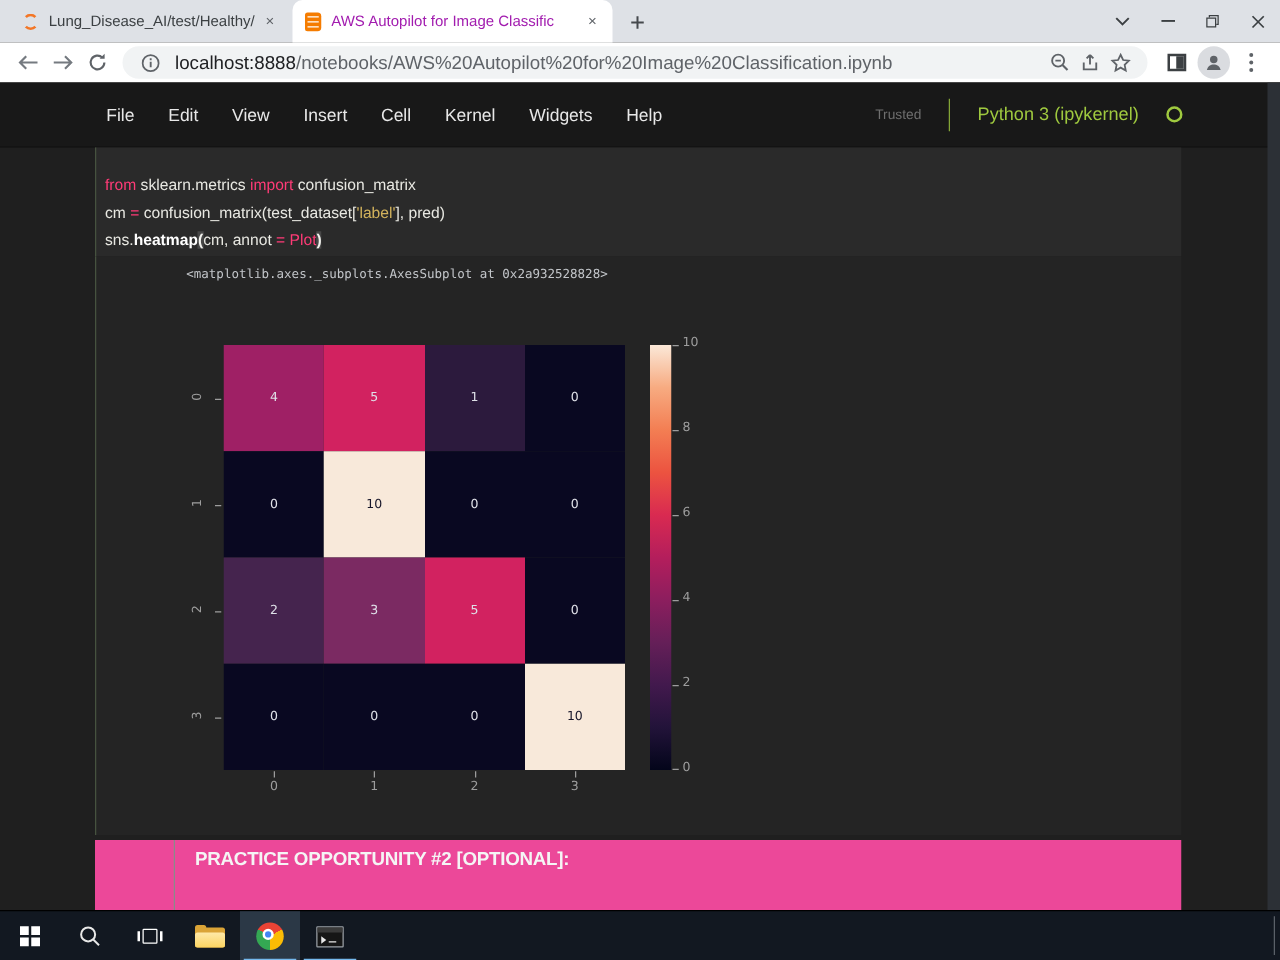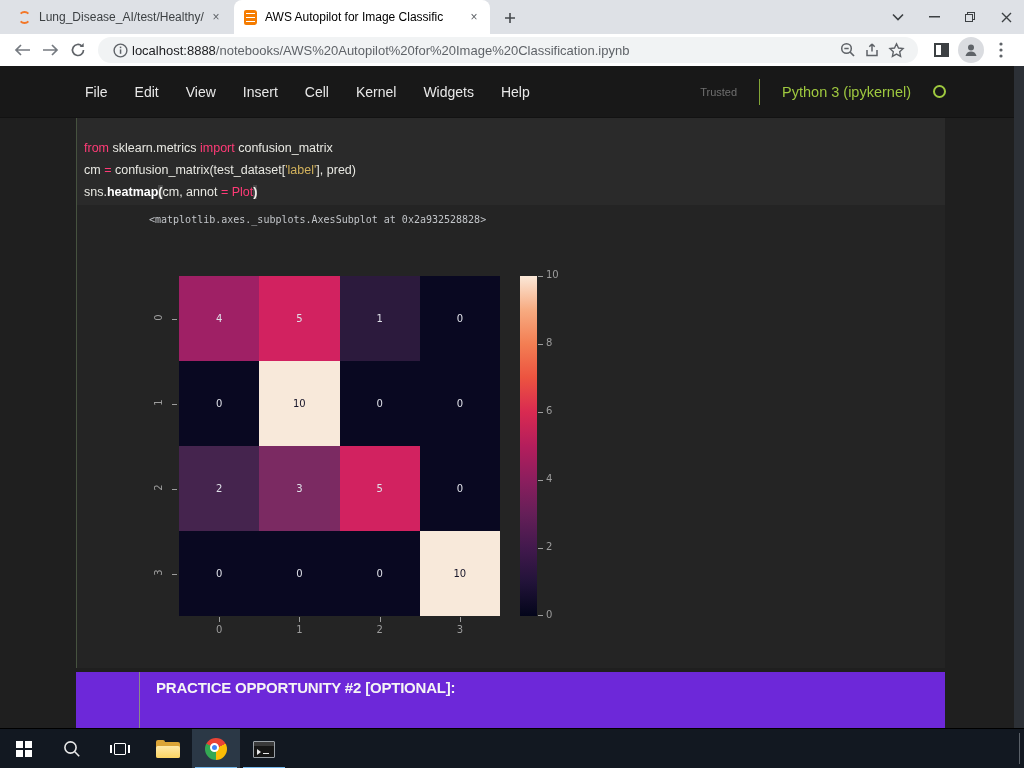--- a/index.html
+++ b/index.html
@@ -5,40 +5,40 @@
   html,body{margin:0;padding:0;background:#000;}
   *{box-sizing:border-box;font-family:"Liberation Sans",sans-serif;}
   .screen{position:relative;width:1024px;height:768px;overflow:hidden;background:#1f1f1f;}
 
   
   .titlebar{position:absolute;top:0;left:0;width:1024px;height:34px;background:#dee1e6;}
   .tab{position:absolute;top:0;height:34px;display:flex;align-items:center;padding:0 8px 0 10px;cursor:default;}
   .tab.inactive{left:8px;width:224px;}
   .tab.active{left:234px;width:256px;background:#ffffff;border-radius:8px 8px 0 0;}
   .tab-title{flex:1;font-size:12px;color:#3c4043;white-space:nowrap;overflow:hidden;margin-left:8px;}
-  .tab.active .tab-title{color:#000000;}
+  .tab.active .tab-title{color:#a21caf;}
   .tab-close{width:16px;height:16px;border-radius:50%;display:flex;align-items:center;justify-content:center;
              font-size:12px;color:#5f6368;line-height:1;}
   .spinner-ic{width:13px;height:13px;border-radius:50%;border:2.5px solid #f37626;
               border-left-color:transparent;border-right-color:transparent;flex:none;}
   .book-ic{width:13px;height:15px;position:relative;flex:none;background:#f57c00;border-radius:2px 3px 3px 2px;}
   .book-ic i{position:absolute;left:2px;right:2px;height:1.5px;background:#fff;}
   .book-ic i:nth-child(1){top:3px;} .book-ic i:nth-child(2){top:7px;} .book-ic i:nth-child(3){top:11px;}
   .newtab{position:absolute;left:498px;top:6px;width:24px;height:24px;display:flex;align-items:center;justify-content:center;border-radius:50%;}
   .winctl{position:absolute;right:0;top:0;height:34px;display:flex;align-items:center;}
   .winctl .wbtn{width:36px;height:34px;display:flex;align-items:center;justify-content:center;}
   .restore-sq{position:relative;width:10px;height:10px;}
   .restore-sq .b{position:absolute;right:0;top:0;width:8px;height:8px;border:1.2px solid #3c4043;}
   .restore-sq .f{position:absolute;left:0;bottom:0;width:8px;height:8px;border:1.2px solid #3c4043;background:#dee1e6;}
 
   
   .toolbar{position:absolute;top:34px;left:0;width:1024px;height:32px;background:#fff;display:flex;align-items:center;padding:0 8px;}
   .navbtn{width:28px;height:28px;display:flex;align-items:center;justify-content:center;flex:none;}
   .urlpill{flex:1;height:26px;margin:0 8px 0 6px;background:#f1f3f4;border-radius:13px;display:flex;align-items:center;padding:0 10px;min-width:0;}
-  .urltext{flex:1;font-size:13px;white-space:nowrap;overflow:hidden;min-width:0;}
+  .urltext{flex:1;font-size:15px;white-space:nowrap;overflow:hidden;min-width:0;margin-left:8px;}
   .urlhost{color:#202124;} .urlpath{color:#5f6368;}
   .pill-ic{width:24px;height:24px;display:flex;align-items:center;justify-content:center;flex:none;}
   .right-ic{width:30px;height:28px;display:flex;align-items:center;justify-content:center;flex:none;}
   .avatar{width:26px;height:26px;border-radius:50%;background:#dadce0;display:flex;align-items:center;justify-content:center;}
   .sidepanel-ic{width:15px;height:14px;border:2px solid #3c4043;position:relative;background:#fff;}
   .sidepanel-ic i{position:absolute;top:0;bottom:0;right:0;width:6px;background:#3c4043;}
 
   
   .page{position:absolute;top:66px;left:0;width:1024px;height:662px;background:#1f1f1f;overflow:hidden;}
   .menubar{position:absolute;top:0;left:0;width:1024px;height:52px;background:#181818;display:flex;align-items:center;
@@ -69,21 +69,21 @@
   .hm-grid{position:absolute;left:179px;top:210px;width:321px;height:340px;display:grid;
            grid-template-columns:repeat(4,1fr);grid-template-rows:repeat(4,1fr);}
   .hm-cell{display:flex;align-items:center;justify-content:center;}
   .hm-cell span{font-family:"DejaVu Sans",sans-serif;font-size:10px;}
   .colorbar{position:absolute;left:520px;top:210px;width:17px;height:340px;
     background:linear-gradient(to top,#03051a 0%,#221339 10%,#42194d 20%,#651f58 30%,#8c1e5e 40%,
                #b41e5c 50%,#d92a51 60%,#ec5340 70%,#f37e53 80%,#f7ab81 90%,#fbe8d8 100%);}
   .ticklab{position:absolute;font-family:"DejaVu Sans",sans-serif;font-size:10px;color:#9d9d9d;}
   .tickmark{position:absolute;background:#9d9d9d;}
 
-  .md-cell{position:absolute;top:606px;left:76px;width:869px;height:56px;background:#6d28d9;display:flex;}
+  .md-cell{position:absolute;top:606px;left:76px;width:869px;height:56px;background:#ec4899;display:flex;}
   .md-gutter{width:64px;flex:none;border-right:1px solid #8a8a8a;}
   .md-body{flex:1;padding:7px 0 0 16px;color:#f5f5f5;}
   .md-h{font-size:15px;font-weight:bold;letter-spacing:-0.2px;}
   .md-li{display:flex;align-items:center;margin-top:9px;font-size:13.5px;font-weight:bold;}
   .md-dot{width:4px;height:4px;border-radius:50%;background:#ddd;margin:0 9px 0 20px;flex:none;}
 
   .nb-scrollbar{position:absolute;right:0;top:0;width:10px;height:662px;background:#2c3036;}
 
   
   .taskbar{position:absolute;top:728px;left:0;width:1024px;height:40px;background:#121821;display:flex;border-top:1px solid #000;}

